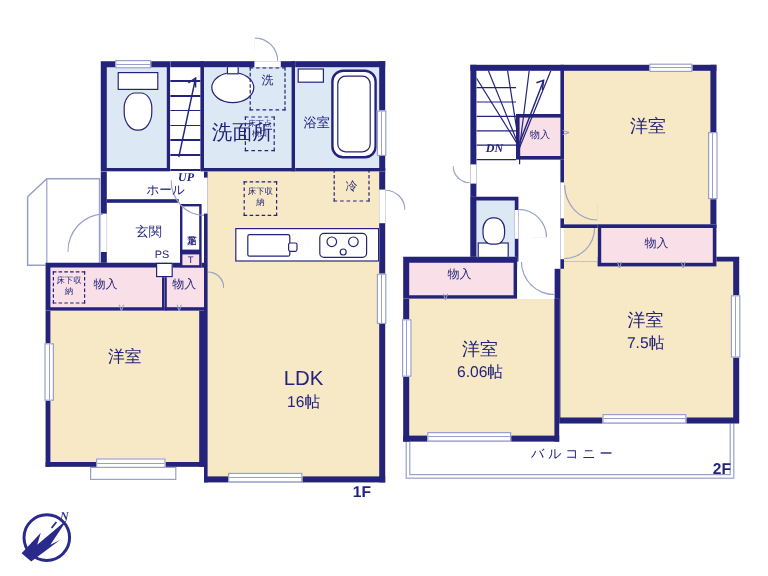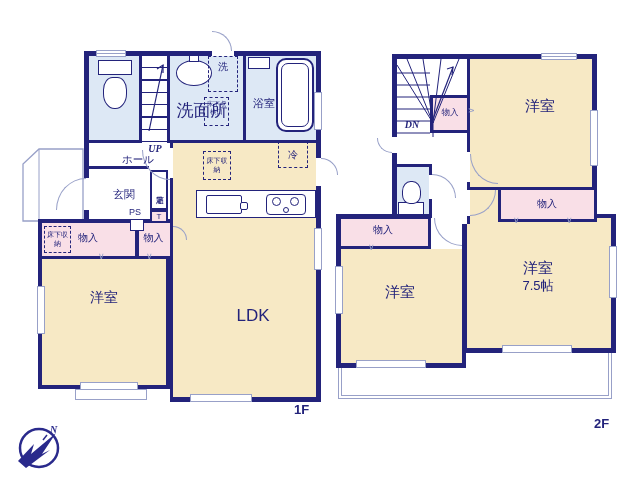--- a/index.html
+++ b/index.html
@@ -103,20 +103,21 @@
   <div class="lbl updn" style="left:138px;top:142px;width:34px;">UP</div>
   <div class="lbl" style="left:108px;top:153px;width:60px;font-size:10.5px;">ホール</div>
   <div class="lbl" style="left:172px;top:100px;width:60px;font-size:17px;">洗面所</div>
   <div class="lbl" style="left:246px;top:96px;width:36px;font-size:11px;">浴室</div>
   <div class="lbl" style="left:102px;top:187px;width:44px;font-size:11px;">玄関</div>
   <div class="lbl" style="left:122px;top:207px;width:26px;font-size:9px;">PS</div>
   <div class="lbl" style="left:66px;top:231px;width:44px;font-size:10px;">物入</div>
   <div class="lbl" style="left:137px;top:231px;width:33px;font-size:10px;">物入</div>
   <div class="lbl" style="left:208px;top:266px;width:90px;margin-top:39px;">
     <div style="font-size:17px;">LDK</div>
+    <div class="sz">16帖</div>
   </div>
   <div class="lbl" style="left:62px;top:288px;width:84px;">
     <div style="font-size:14px;">洋室</div>
   </div>
   <div class="flab" style="left:294px;top:402px;">1F</div>
 
   <div class="room" style="left:462px;top:214px;width:154px;height:139px;border-width:4px 5px 5px 5px;background:var(--room);"></div>
   <div class="room" style="left:470px;top:54px;width:127px;height:136px;border-width:5px 5px 3px 0;background:var(--room);"></div>
   <div class="room" style="left:498px;top:187px;width:99px;height:35px;border-width:3px 3px 3px 3px;background:var(--closet);"></div>
   <div class="abs" style="left:470px;top:190px;width:28px;height:28px;background:var(--room);"></div>
@@ -169,26 +170,28 @@
 
   <div class="lbl updn" style="left:396px;top:118px;width:32px;">DN</div>
   <div class="lbl" style="left:432px;top:107px;width:36px;font-size:8.5px;">物入</div>
   <div class="lbl" style="left:490px;top:96px;width:100px;">
     <div style="font-size:15px;">洋室</div>
   </div>
   <div class="lbl" style="left:512px;top:197px;width:70px;font-size:10px;">物入</div>
   <div class="lbl" style="left:348px;top:223px;width:70px;font-size:10px;">物入</div>
   <div class="lbl" style="left:350px;top:282px;width:100px;">
     <div style="font-size:15px;">洋室</div>
+    <div class="sz">6.06帖</div>
   </div>
   <div class="lbl" style="left:488px;top:258px;width:100px;">
     <div style="font-size:15px;">洋室</div>
     <div class="sz">7.5帖</div>
   </div>
-  <div class="flab" style="left:594px;top:416px;">2F</div>
+  <div class="lbl" style="left:408px;top:372px;width:140px;font-size:11px;letter-spacing:3px;">バルコニー</div>
+  <div class="flab" style="left:594px;top:383px;">2F</div>
 
   <svg class="abs" style="left:14px;top:420px;width:52px;height:52px;" viewBox="0 0 52 52">
     <circle cx="25" cy="28" r="19" fill="none" stroke="#2a2a8c" stroke-width="2.5"></circle>
     <path d="M4,41 L20,24 L17,34 L42,13 L28,34 L36,30 L12,48 Z" fill="#2a2a8c"></path>
     <line x1="33" y1="15" x2="29" y2="20" stroke="#2a2a8c" stroke-width="1.5"></line>
     <text x="36" y="13" font-size="10" fill="#2a2a8c" font-style="italic" font-weight="bold" font-family="Liberation Serif, serif">N</text>
   </svg>
 
 </div>
 

